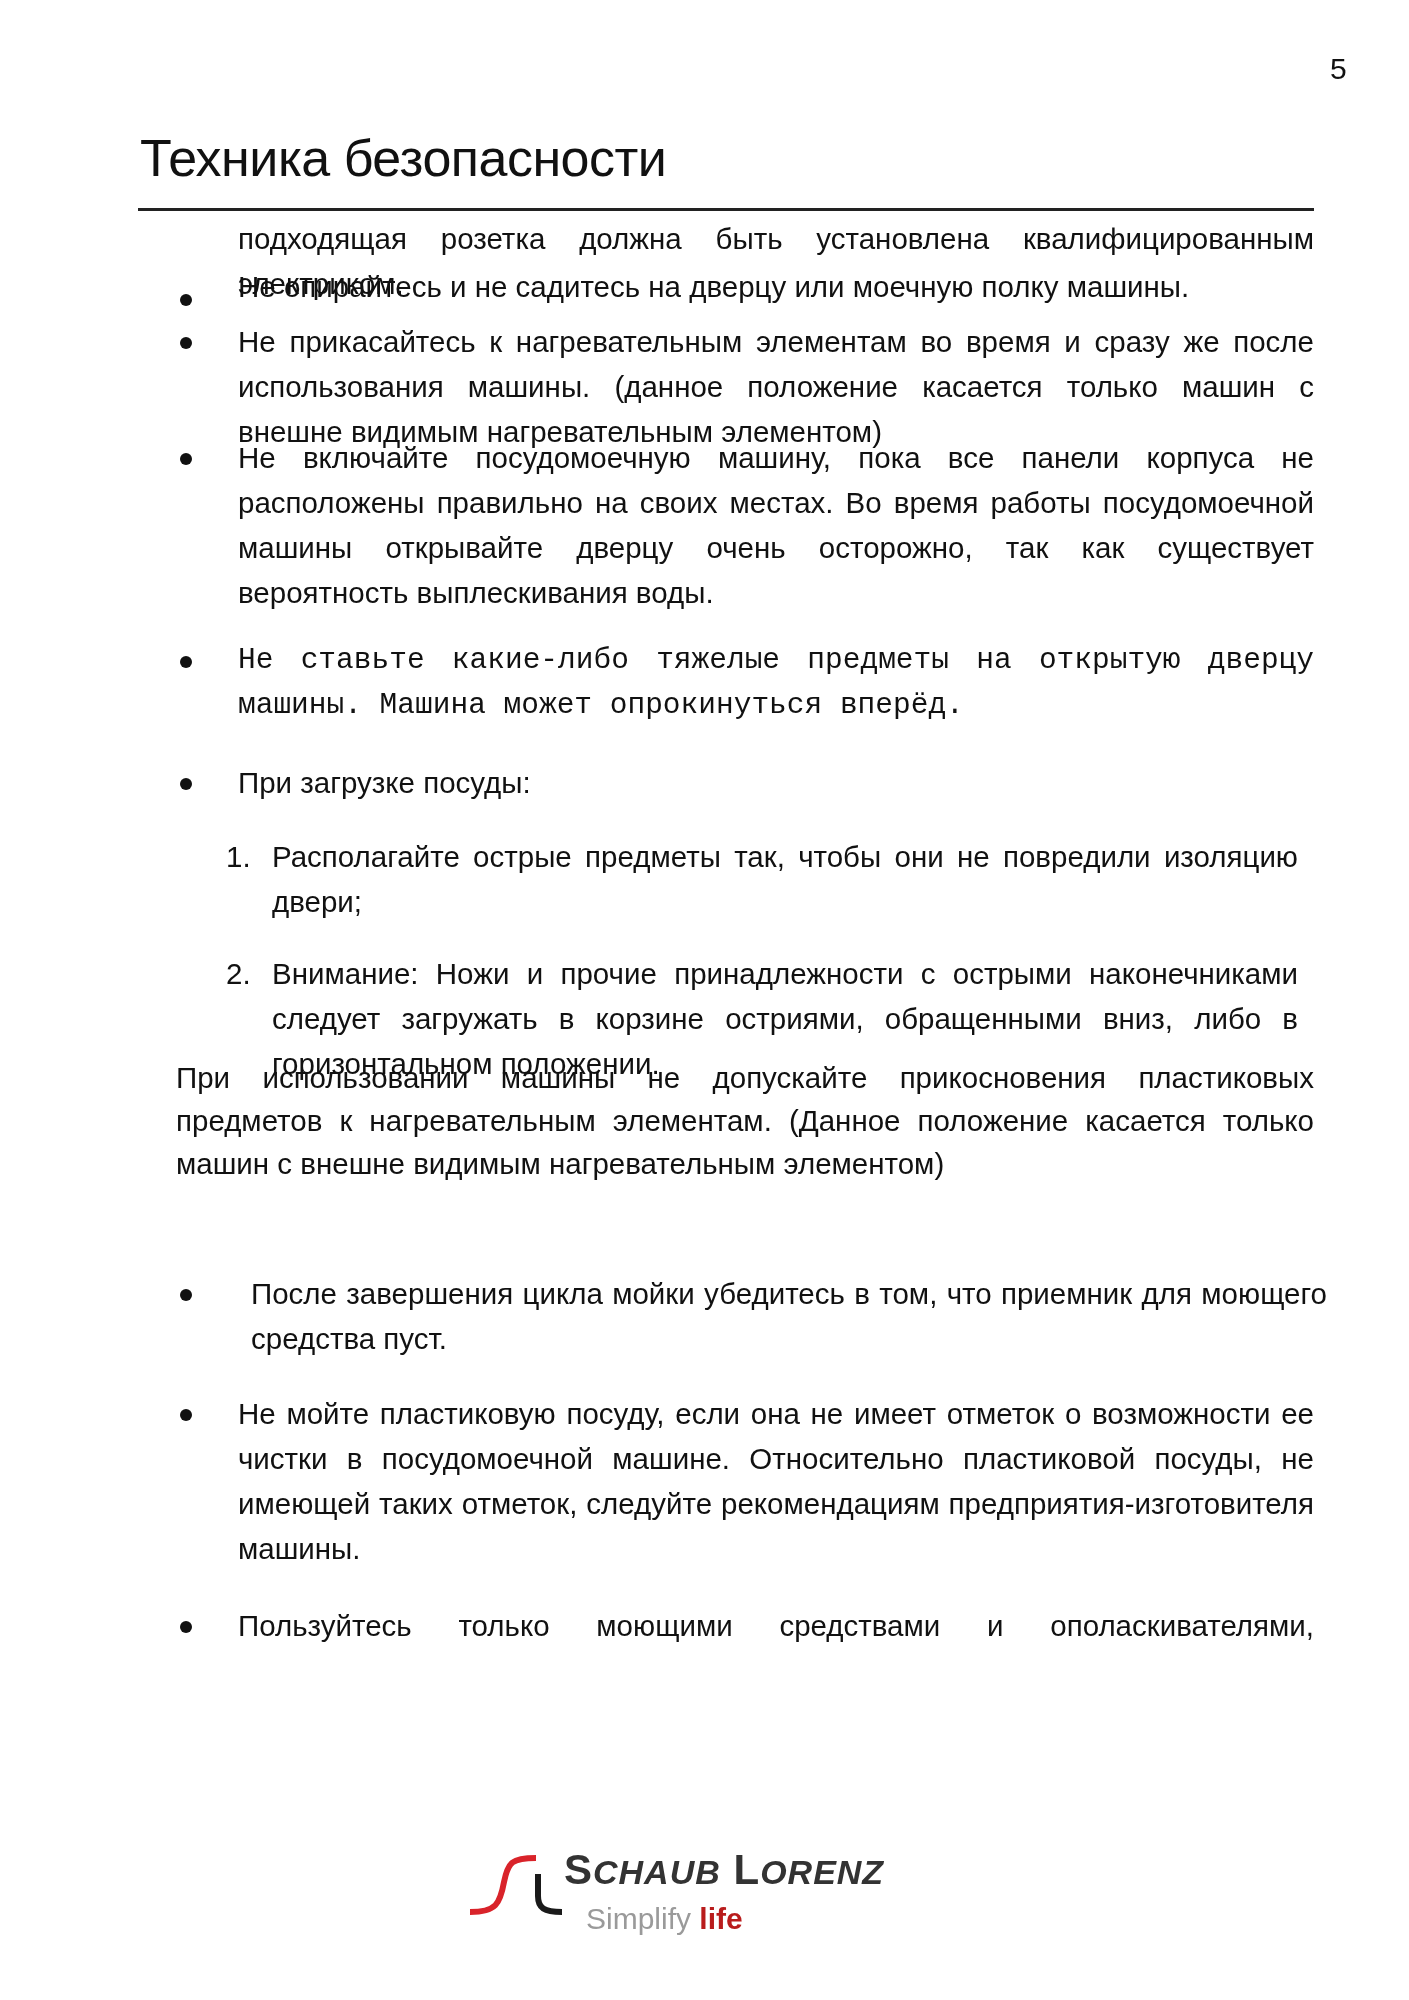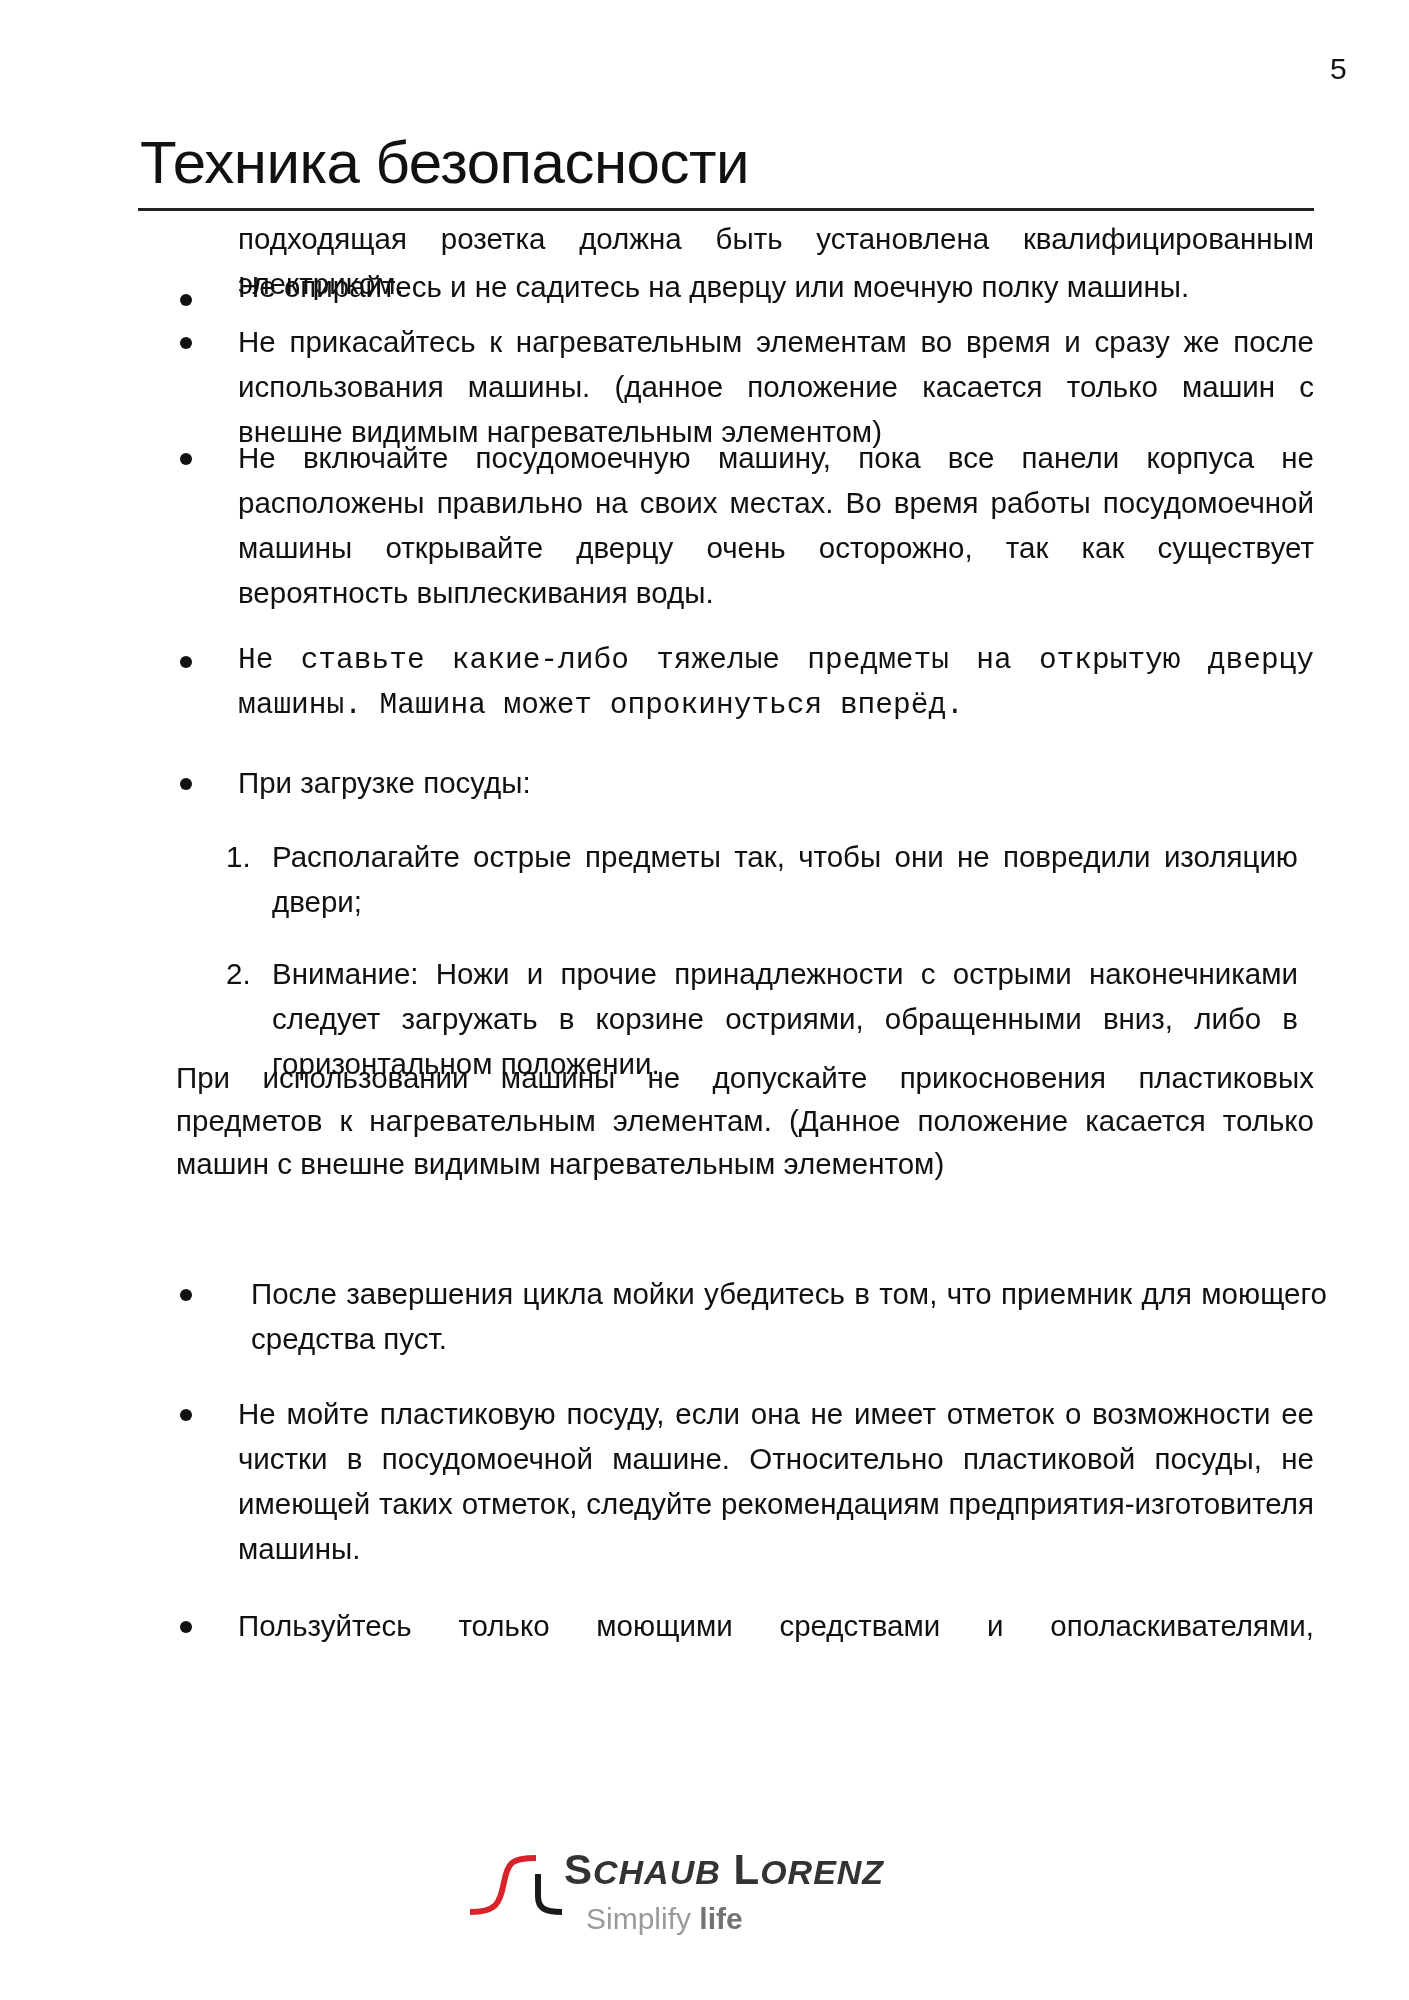--- a/index.html
+++ b/index.html
@@ -7,21 +7,21 @@
     width: 1409px; height: 2000px; position: relative; overflow: hidden;
     font-family: "Liberation Sans", "DejaVu Sans", sans-serif;
     color: #111111;
   }
   .page-number {
     position: absolute; top: 52px; left: 1330px;
     font-size: 30px; color: #111;
   }
   .page-title {
     position: absolute; top: 128px; left: 140px;
-    font-size: 60px; font-weight: normal; margin: 0;
+    font-size: 52px; font-weight: normal; margin: 0;
     letter-spacing: -0.5px; color: #111;
   }
   .title-rule {
     position: absolute; top: 208px; left: 138px; width: 1176px;
     height: 0; border-top: 3px solid #222;
   }
   .content {
     position: absolute; top: 216px; left: 0; width: 1409px;
     font-size: 29.5px; line-height: 45px;
   }
@@ -45,21 +45,21 @@
   .brand {
     position: absolute; left: 98px; top: 0px;
     font-size: 42px; font-weight: bold; color: #333;
     letter-spacing: 1px; white-space: nowrap;
   }
   .brand .small { font-size: 34px; font-style: italic; }
   .tagline {
     position: absolute; left: 120px; top: 56px;
     font-size: 30px; color: #9a9a9a; white-space: nowrap;
   }
-  .tagline .life { color: #737373; font-weight: bold; }
+  .tagline .life { color: #b91c1c; font-weight: bold; }
 </style>
 </head>
 <body>
 
 <div>
   <div class="page-number">5</div>
   <h1 class="page-title">Техника безопасности</h1>
   <div class="title-rule"></div>
 
   <div class="content">

